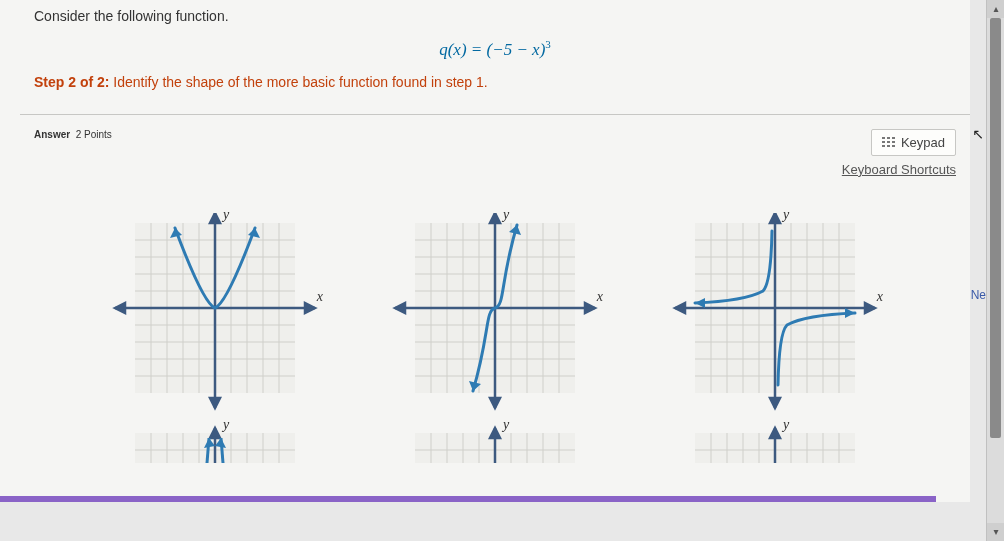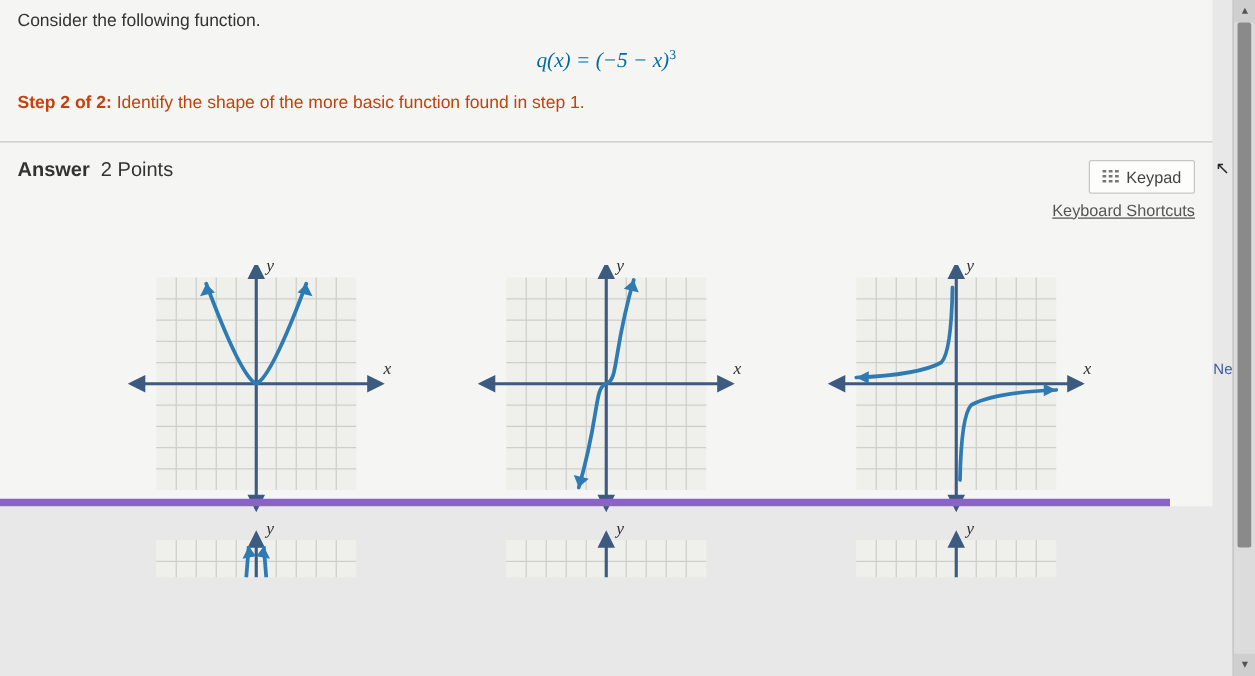--- a/index.html
+++ b/index.html
@@ -6,23 +6,24 @@
     body {
       font-family: Arial, Helvetica, sans-serif;
       background: #e8e8e8;
       width: 1004px;
       height: 541px;
       overflow: hidden;
       position: relative;
     }
     .main-area {
       width: 970px;
-      height: 405px;
+      height: 502px;
       background: #f5f5f3;
       position: relative;
+      padding-left: 20px;
     }
     .question-section {
       padding: 8px 14px 14px 14px;
     }
     .prompt {
       font-size: 14px;
       color: #333;
       margin-bottom: 14px;
     }
     .formula {
@@ -43,21 +44,21 @@
       border: none;
       border-top: 1px solid #c7c7c4;
       margin: 10px 0 0 0;
     }
     .answer-bar {
       display: flex;
       justify-content: space-between;
       align-items: flex-start;
       padding: 14px 14px 6px 14px;
     }
-    .answer-label { font-size: 16px; color: #333; }
+    .answer-label { font-size: 10px; color: #333; }
     .answer-label b { font-weight: bold; }
     .right-tools { text-align: right; }
     .keypad-btn {
       display: inline-flex;
       align-items: center;
       gap: 6px;
       background: #fdfdfb;
       border: 1px solid #c7c7c4;
       padding: 5px 10px;
       font-size: 13px;

